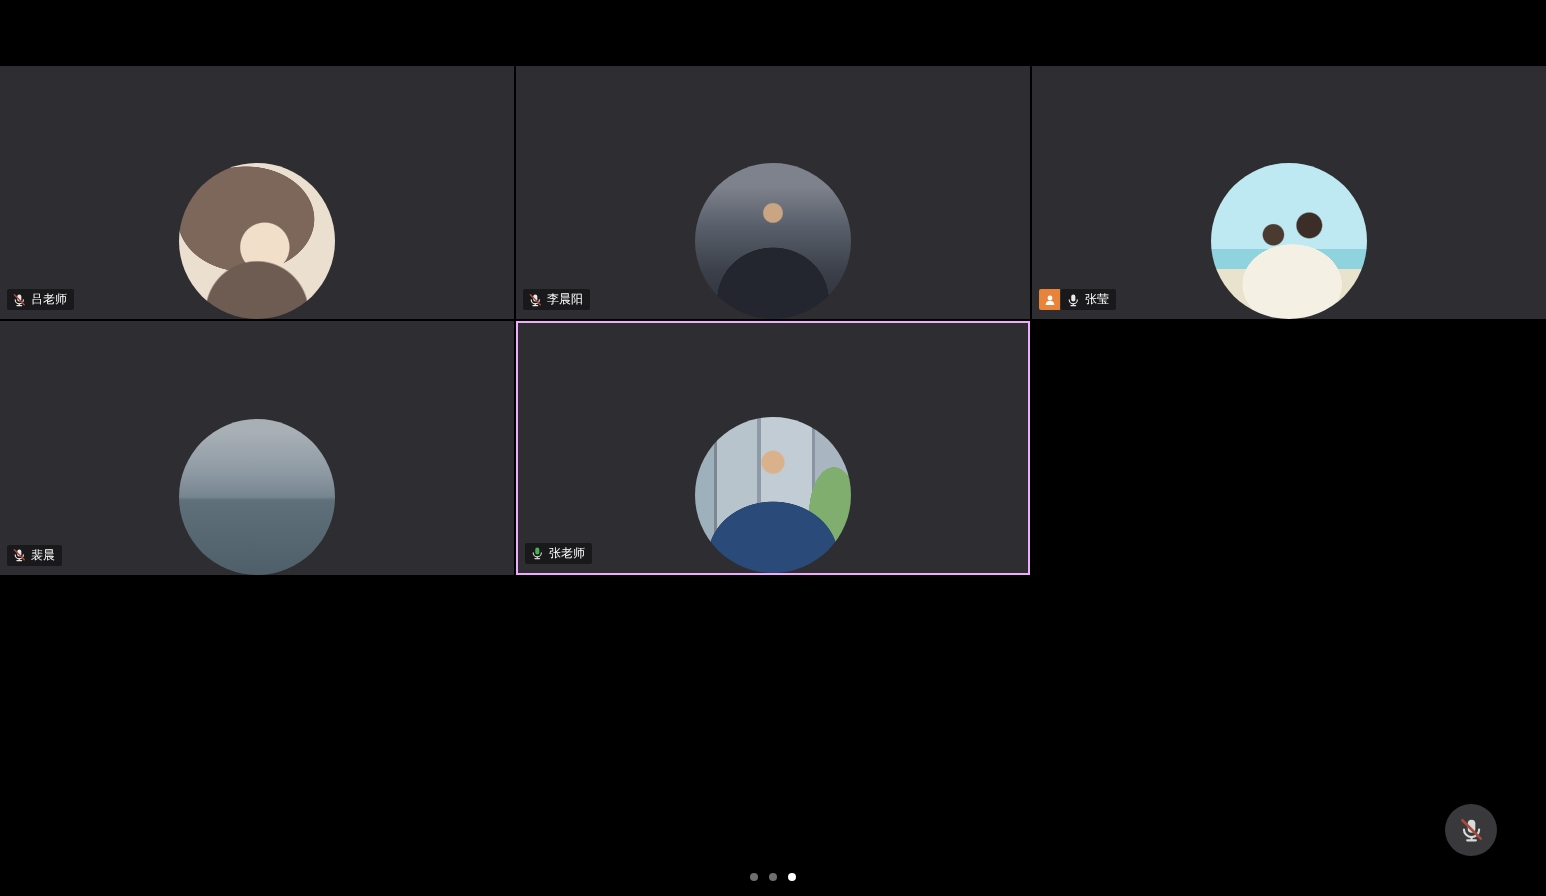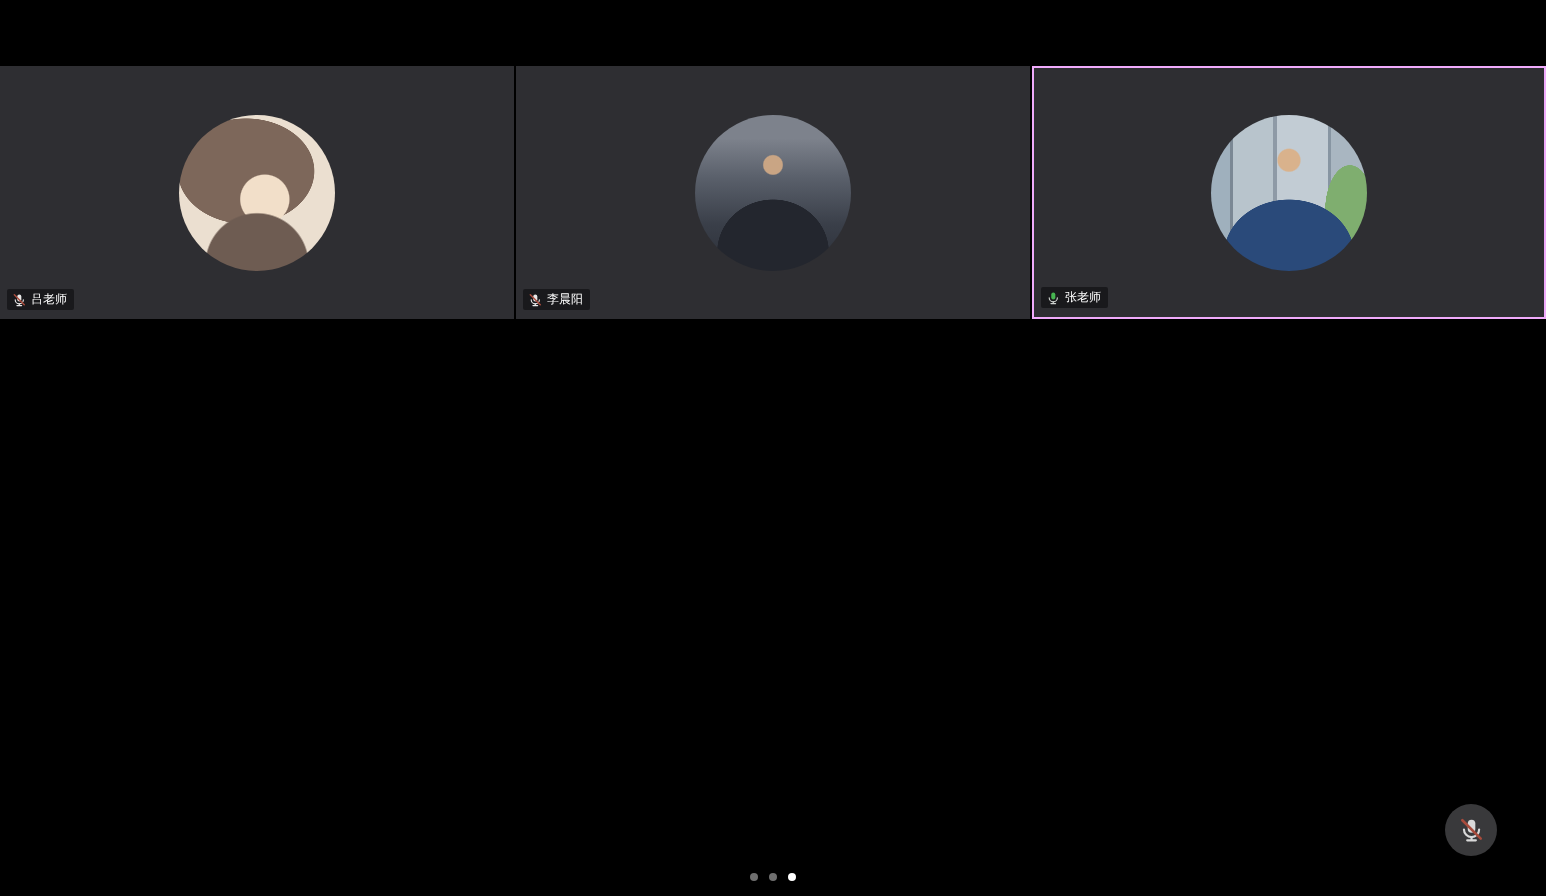--- a/index.html
+++ b/index.html
@@ -8,21 +8,21 @@
 
   .stage { position:relative; width:1546px; height:896px; background:#000; }
 
   .grid {
     position:absolute; left:0; top:66px; width:1546px; height:764px;
     display:grid; grid-template-columns:1fr 1fr 1fr; grid-template-rows:1fr 1fr 1fr;
     gap:2px; background:#000;
   }
   .tile {
     position:relative; background:#2e2e32; overflow:hidden;
-    display:flex; align-items:center; justify-content:center;
+    display:flex; align-items:flex-end; justify-content:center;
   }
   .tile.active { border:2px solid #f0abfc; }
 
   .avatar { width:156px; height:156px; border-radius:50%; flex:0 0 auto; }
 
   
   .av-0 { background:
     radial-gradient(circle at 50% 96%, #6e5c52 0 30%, rgba(0,0,0,0) 31%),
     radial-gradient(circle at 55% 54%, #f2dfc9 0 20%, rgba(0,0,0,0) 21%),
     radial-gradient(ellipse 44% 34% at 43% 36%, #7d675a 0 99%, rgba(0,0,0,0) 100%),
@@ -144,21 +144,57 @@
               <line class="mic-stem" x1="12.5" y1="18.5" x2="12.5" y2="21"></line>
               <line class="mic-base" x1="8.5" y1="21.5" x2="16.5" y2="21.5"></line>
               <line class="mic-slash" x1="4" y1="3" x2="21" y2="20"></line>
             </svg>
           <span>李晨阳</span>
         </div>
       </div>
     </div>
 
 
-
+    <div class="tile mic-on">
+      <div class="avatar av-3"></div>
+      <div class="plate">
+        <div class="badge">
+          <svg viewBox="0 0 24 24">
+              <circle cx="12" cy="8.5" r="4.2" fill="#fff"></circle>
+              <path d="M4.5 20.5c0-4.6 3.4-7.2 7.5-7.2s7.5 2.6 7.5 7.2z" fill="#fff"></path>
+            </svg>
+        </div>
+        <div class="label">
+          <svg class="mic" viewBox="0 0 24 24">
+              <rect class="mic-body" x="9" y="2.5" width="7" height="12" rx="3.5"></rect>
+              <path class="mic-arc" d="M5.5 11.5a7 7 0 0 0 14 0"></path>
+              <line class="mic-stem" x1="12.5" y1="18.5" x2="12.5" y2="21"></line>
+              <line class="mic-base" x1="8.5" y1="21.5" x2="16.5" y2="21.5"></line>
+              <line class="mic-slash" x1="4" y1="3" x2="21" y2="20"></line>
+            </svg>
+          <span>张莹</span>
+        </div>
+      </div>
+    </div>
+
+    <div class="tile mic-muted">
+      <div class="avatar av-4"></div>
+      <div class="plate">
+        <div class="label">
+          <svg class="mic" viewBox="0 0 24 24">
+              <rect class="mic-body" x="9" y="2.5" width="7" height="12" rx="3.5"></rect>
+              <path class="mic-arc" d="M5.5 11.5a7 7 0 0 0 14 0"></path>
+              <line class="mic-stem" x1="12.5" y1="18.5" x2="12.5" y2="21"></line>
+              <line class="mic-base" x1="8.5" y1="21.5" x2="16.5" y2="21.5"></line>
+              <line class="mic-slash" x1="4" y1="3" x2="21" y2="20"></line>
+            </svg>
+          <span>裴晨</span>
+        </div>
+      </div>
+    </div>
 
 
     <div class="tile mic-speaking active">
       <div class="avatar av-6"></div>
       <div class="plate">
         <div class="label">
           <svg class="mic" viewBox="0 0 24 24">
               <rect class="mic-body" x="9" y="2.5" width="7" height="12" rx="3.5"></rect>
               <path class="mic-arc" d="M5.5 11.5a7 7 0 0 0 14 0"></path>
               <line class="mic-stem" x1="12.5" y1="18.5" x2="12.5" y2="21"></line>

